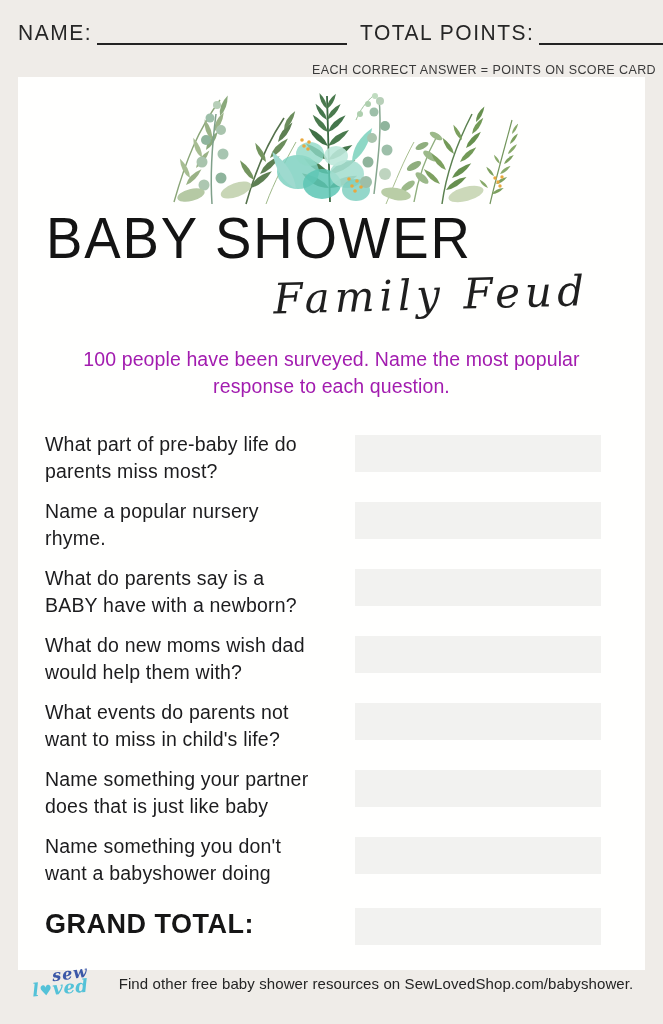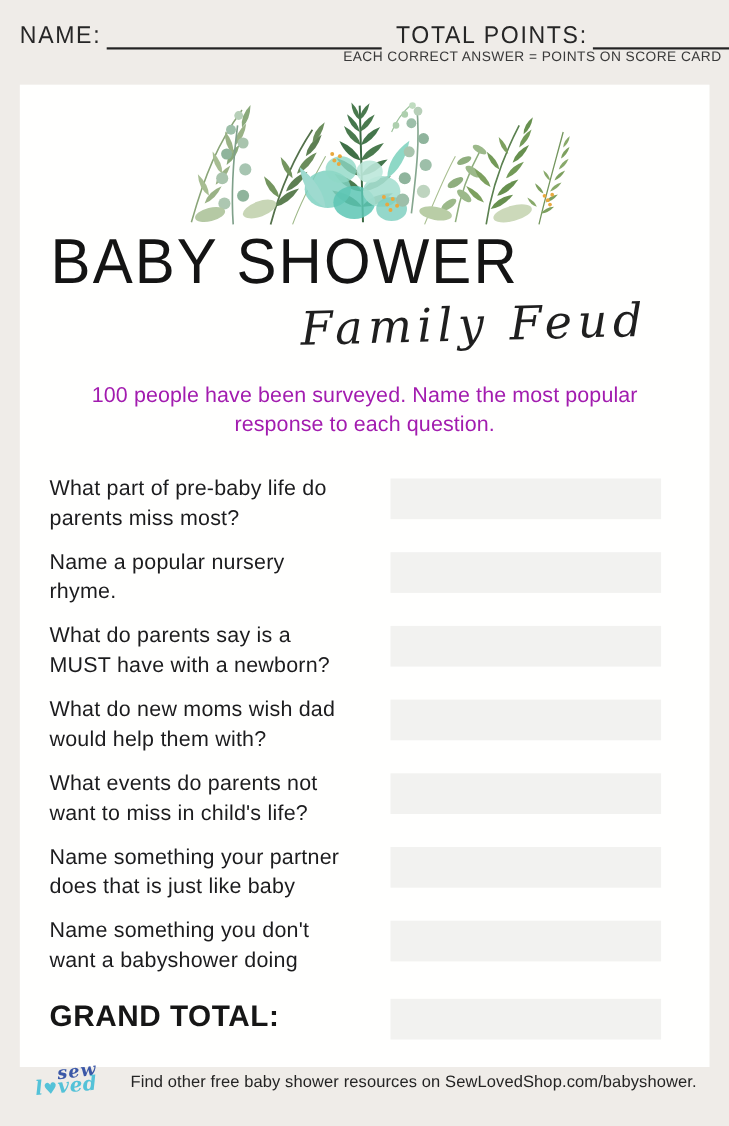--- a/index.html
+++ b/index.html
@@ -8,21 +8,21 @@
     background:#efece8; overflow:hidden;
     font-family:"Liberation Sans",sans-serif; color:#1d1d1f;
   }
   
   .hdr-name{position:absolute;left:18px;top:20px;display:flex;align-items:flex-end;}
   .hdr-tp{position:absolute;left:360px;top:20px;display:flex;align-items:flex-end;}
   .hdr-label{font-size:21px;letter-spacing:1.5px;color:#262626;transform:scaleY(1.05);white-space:nowrap;}
   .write-line{border-bottom:2px solid #232323;height:23px;margin-left:5px;}
   .line-name{width:250px;}
   .line-tp{width:144px;}
-  .hdr-sub{position:absolute;right:7px;top:44px;font-size:12.5px;letter-spacing:0.4px;color:#3a3a3a;white-space:nowrap;}
+  .hdr-sub{position:absolute;right:7px;top:63px;font-size:12.5px;letter-spacing:0.4px;color:#3a3a3a;white-space:nowrap;}
   
   .card{position:absolute;left:18px;top:77px;width:627px;height:893px;background:#fffffe;}
   .greenery{display:block;margin:13px auto 0;}
   .title{
     margin:4px 0 0 28px;font-size:58px;line-height:52px;font-weight:400;
     letter-spacing:2px;color:#141414;white-space:nowrap;
     transform:scaleX(0.94);transform-origin:left center;
   }
   .script-title{
     text-align:right;padding-right:56px;margin-top:8px;
@@ -216,21 +216,21 @@
 parents miss most?</div>
         <div class="a-box"></div>
       </div>
       <div class="q-row">
         <div class="q-text">Name a popular nursery
 rhyme.</div>
         <div class="a-box"></div>
       </div>
       <div class="q-row">
         <div class="q-text">What do parents say is a
-MUST have with a newborn?</div>
+BABY have with a newborn?</div>
         <div class="a-box"></div>
       </div>
       <div class="q-row">
         <div class="q-text">What do new moms wish dad
 would help them with?</div>
         <div class="a-box"></div>
       </div>
       <div class="q-row">
         <div class="q-text">What events do parents not
 want to miss in child's life?</div>

